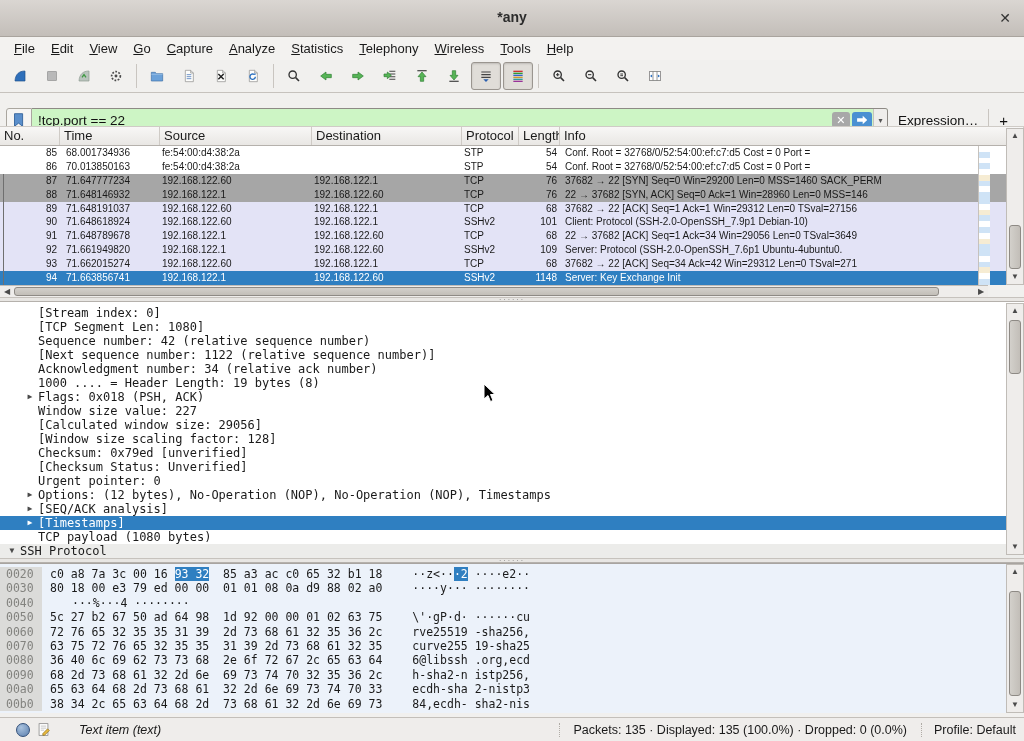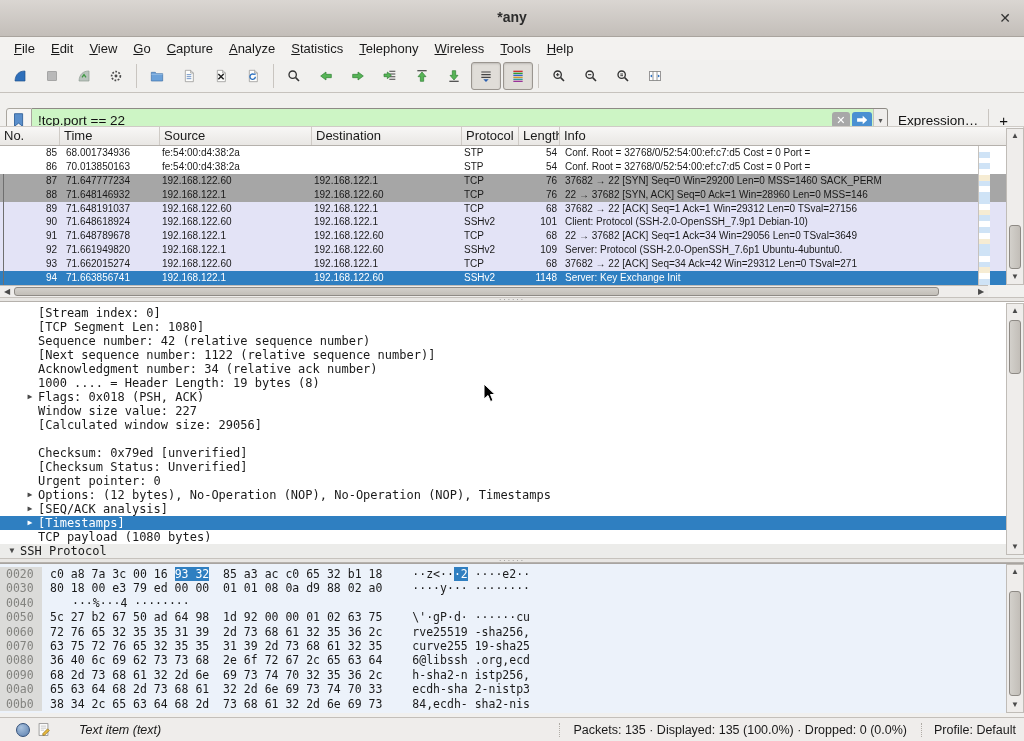--- a/index.html
+++ b/index.html
@@ -458,20 +458,21 @@
       <div class="det-row">
         <span class="det-exp" style="margin-left: 22px;"></span>
         <span>Window size value: 227</span>
       </div>
       <div class="det-row">
         <span class="det-exp" style="margin-left: 22px;"></span>
         <span>[Calculated window size: 29056]</span>
       </div>
       <div class="det-row">
         <span class="det-exp" style="margin-left: 22px;"></span>
+        <span>[Window size scaling factor: 128]</span>
       </div>
       <div class="det-row">
         <span class="det-exp" style="margin-left: 22px;"></span>
         <span>Checksum: 0x79ed [unverified]</span>
       </div>
       <div class="det-row">
         <span class="det-exp" style="margin-left: 22px;"></span>
         <span>[Checksum Status: Unverified]</span>
       </div>
       <div class="det-row">

